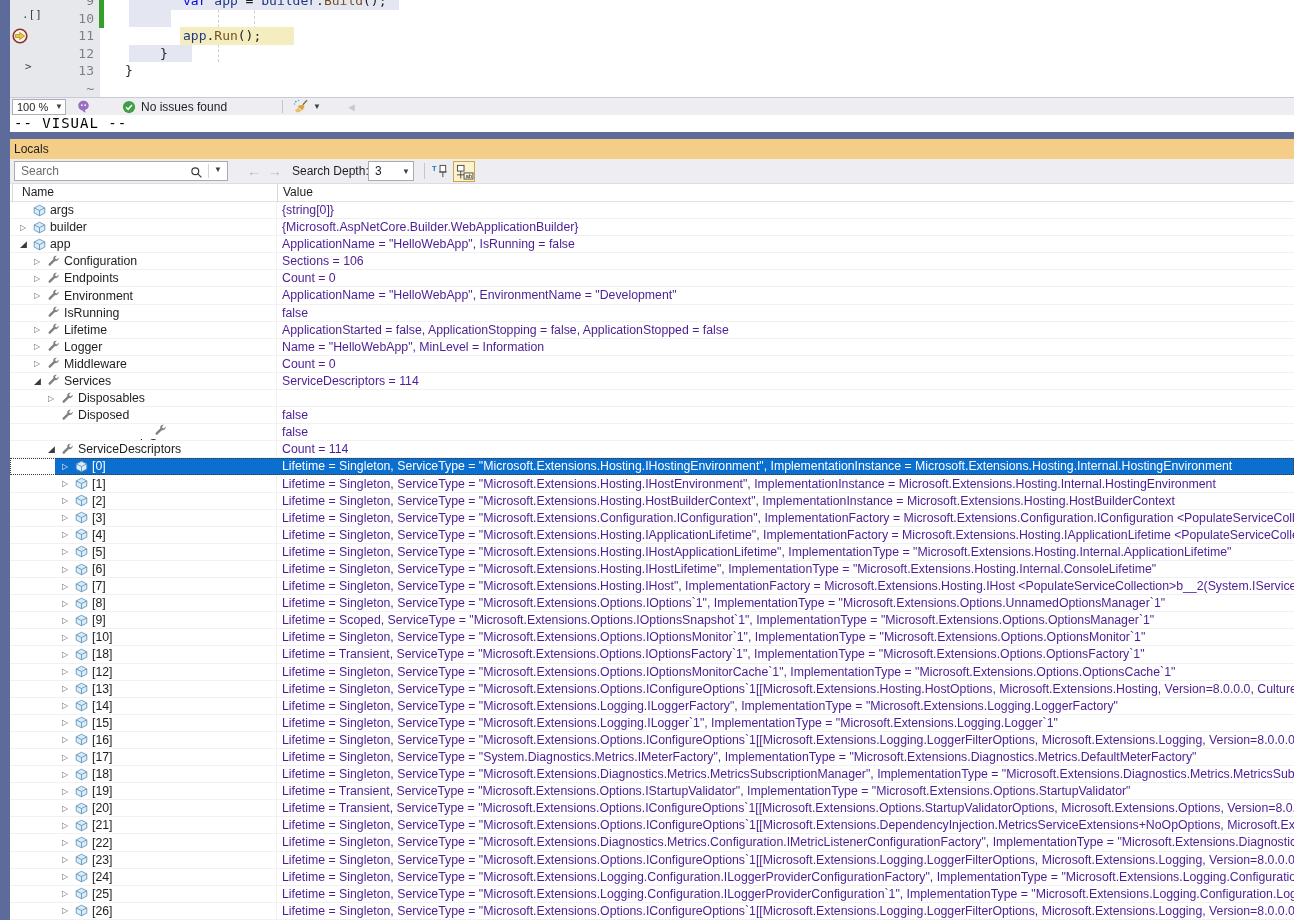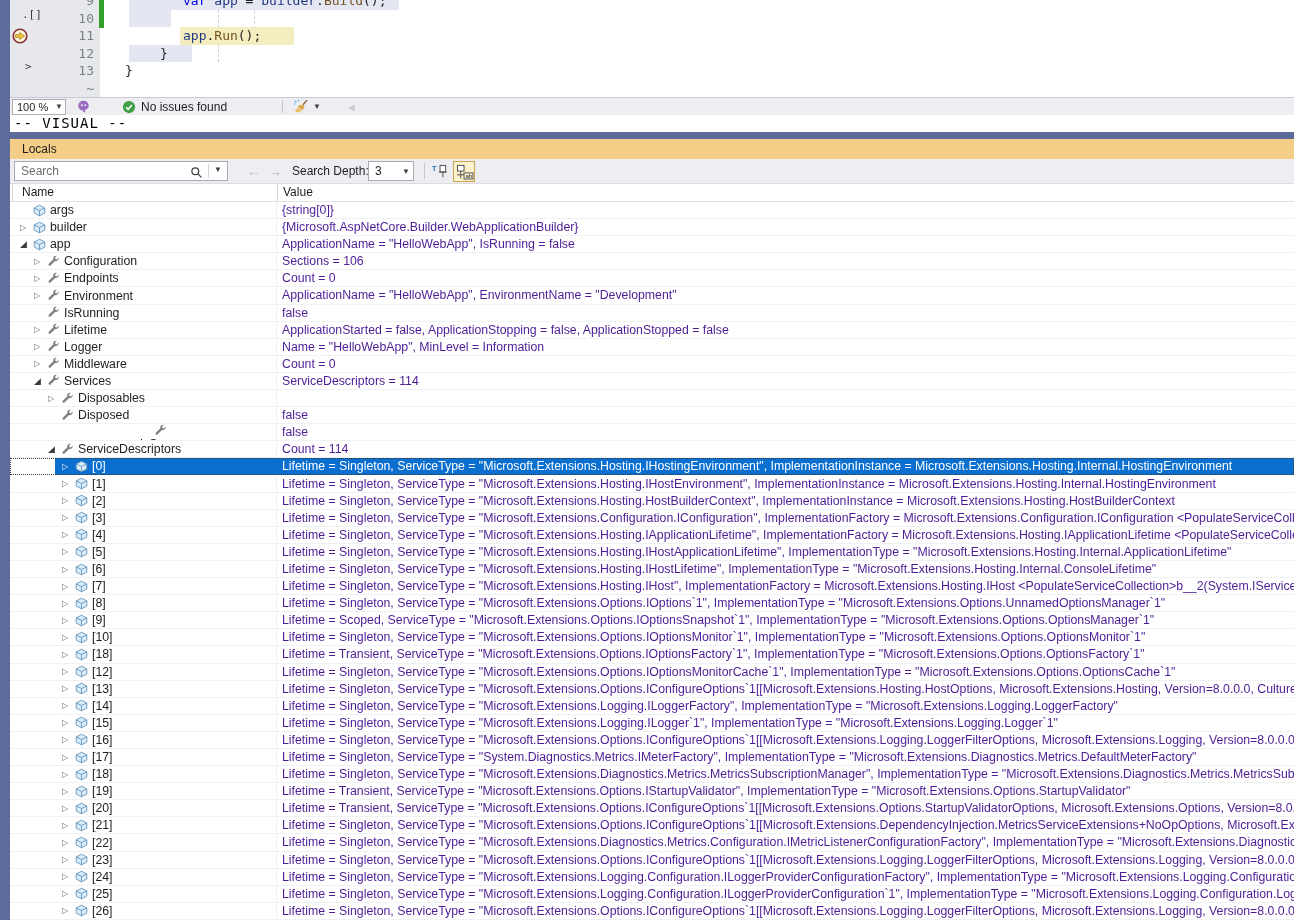--- a/index.html
+++ b/index.html
@@ -36,21 +36,21 @@
   .sb-nav { position:absolute; top:0; font-size:11px; color:#c9c9c9; line-height:18px; }
 
   
   .mode-line { position:absolute; left:10px; top:115px; right:0; height:17px; background:#fff; font:14px "DejaVu Sans Mono", monospace; color:#000; line-height:17px; padding-left:4px; letter-spacing:1px; }
 
   
   .band { position:absolute; left:0; top:132px; right:0; height:7px; background:#5c6b9a; }
 
   
   .locals { position:absolute; left:10px; top:139px; right:0; bottom:0; background:#fff; }
-  .locals-title { position:absolute; left:0; top:0; right:0; height:20px; background:#f4cd87; font-size:12px; color:#1e1e1e; line-height:20px; padding-left:12px; }
+  .locals-title { position:absolute; left:0; top:0; right:0; height:20px; background:#f4cd87; font-size:12px; color:#1e1e1e; line-height:20px; padding-left:4px; }
   .locals-toolbar { position:absolute; left:0; top:20px; right:0; height:25px; background:#eeeef2; border-bottom:1px solid #dcdce2; }
   .searchbox { position:absolute; left:4px; top:2px; width:214px; height:20px; background:#fff; border:1px solid #a9abb3; }
   .searchbox input { position:absolute; left:0; top:0; width:176px; height:18px; border:0; outline:0; font-size:12px; color:#1e1e1e; padding-left:6px; background:transparent; }
   .searchbox input::placeholder { color:#6d6d6d; opacity:1; }
   .sb-mag { position:absolute; right:24px; top:3px; }
   .sb-div { position:absolute; right:18px; top:2px; width:1px; height:14px; background:#d4d4d8; }
   .sb-chev { position:absolute; right:5px; top:3px; font-size:8px; color:#404040; }
   .tb-arrow { position:absolute; top:0; font-size:14px; color:#b4b8c2; line-height:25px; }
   .tb-label { position:absolute; top:0; font-size:12px; color:#1e1e1e; line-height:25px; }
   .depth-combo { position:absolute; left:358px; top:2px; width:46px; height:20px; background:#fff; border:1px solid #a9abb3; font-size:12px; color:#1e1e1e; line-height:18px; padding-left:6px; }

